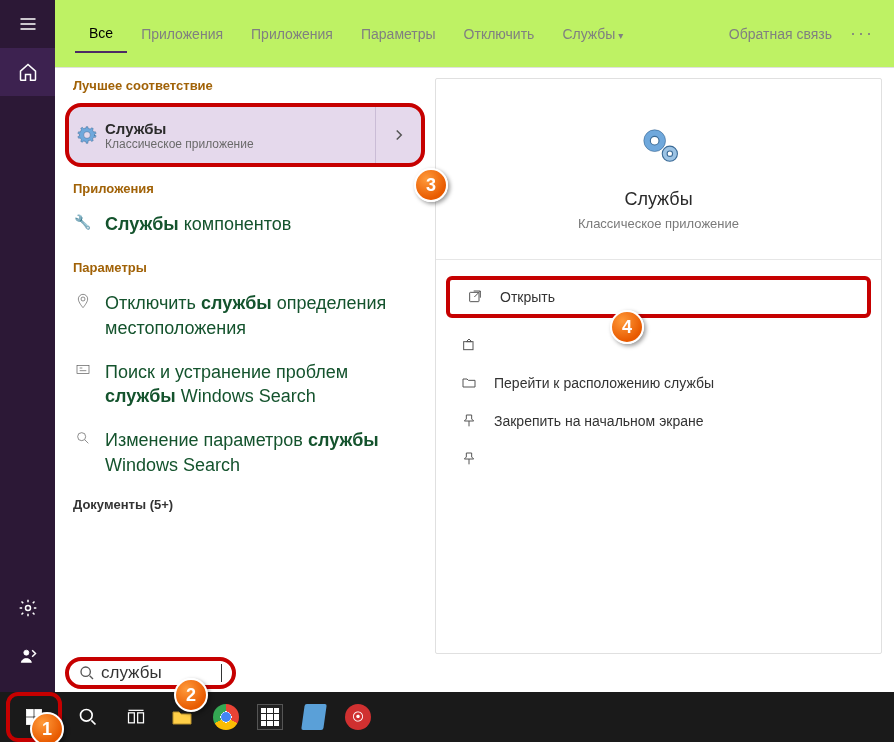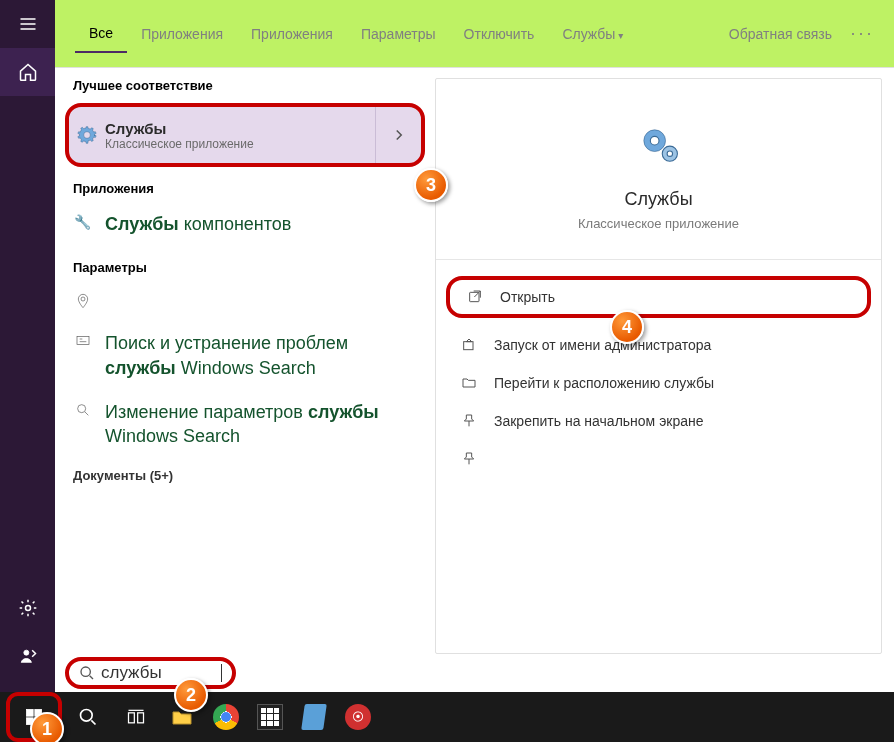--- a/index.html
+++ b/index.html
@@ -16,21 +16,21 @@
 
 .tabs { position: absolute; left: 55px; top: 0; right: 0; height: 68px; background: #bef264; display: flex; align-items: center; padding: 12px 20px; border-bottom: 1px solid #e0e0e0; }
 .tab { padding: 10px 14px; color: #808080; font-size: 14px; cursor: pointer; }
 .tab.active { color: #000; border-bottom: 2px solid #4c2a64; font-weight: 500; }
 .tab.more::after { content: " ▾"; font-size: 10px; }
 .feedback { margin-left: auto; color: #808080; font-size: 14px; cursor: pointer; text-align: center; }
 .dots { margin-left: 18px; color: #808080; font-size: 18px; letter-spacing: 2px; cursor: pointer; }
 
 
 .results { position: absolute; left: 55px; top: 68px; width: 380px; bottom: 88px; background: #fff; overflow-y: auto; }
-.section-h { font-size: 13px; font-weight: 600; color: #000000; padding: 10px 18px 6px; }
+.section-h { font-size: 13px; font-weight: 600; color: #a16207; padding: 10px 18px 6px; }
 .section-h.sub { padding-top: 14px; }
 .best { margin: 4px 10px 0; border: 4px solid #c60000; border-radius: 16px; background: #e5d9ec; display: flex; align-items: center; position: relative; height: 64px; }
 .best-lefticon { width: 36px; display:flex; align-items:center; justify-content:center; }
 .best-body { flex: 1; padding: 8px 0; }
 .best-title { font-size: 15px; font-weight: 600; color: #2b2b2b; }
 .best-sub { font-size: 12px; color: #6a6a6a; }
 .best-arrow { width: 46px; height: 100%; border-left: 1px solid #cabcd6; display:flex; align-items:center; justify-content:center; color: #555; cursor:pointer; }
 .row { display: flex; align-items: flex-start; padding: 10px 18px; cursor: pointer; gap: 12px; }
 .row-icon { width: 20px; height: 20px; flex-shrink: 0; display:flex; align-items:center; justify-content:center; font-size:14px; }
 .row-text { font-size: 18px; color: #14532d; line-height: 1.35; }
@@ -40,21 +40,21 @@
 
 .detail { position: absolute; left: 435px; top: 78px; right: 12px; bottom: 88px; background: #fff; border: 1px solid #e0e0e0; border-radius: 2px; }
 .detail-header { display:flex; flex-direction:column; align-items:center; padding: 40px 20px 28px; border-bottom: 1px solid #e6e6e6; }
 .detail-icon { width: 52px; height: 52px; margin-bottom: 18px; }
 .detail-title { font-size: 18px; color: #2a2a2a; margin-bottom: 6px; }
 .detail-sub { font-size: 13px; color: #7a7a7a; }
 .actions { padding: 10px 4px; }
 .action { display:flex; align-items:center; gap: 16px; padding: 10px 20px; font-size: 14px; color: #333; cursor: pointer; }
 .action-icon { width: 18px; height: 18px; display:flex; align-items:center; justify-content:center; color:#555; }
 .action-icon svg { width: 16px; height: 16px; stroke:#555; fill:none; stroke-width:1.5; }
-.open-wrap { margin: 6px 6px 8px; border: 4px solid #c60000; border-radius: 16px; }
+.open-wrap { margin: 6px 6px 8px; border: 4px solid #c60000; border-radius: 6px; }
 .open-wrap .action { padding: 8px 16px; }
 
 
 .search-wrap { position: absolute; left: 55px; right: 0; bottom: 50px; height: 38px; background: #fff; display:flex; align-items:center; }
 .search-box { margin: 0 10px; border: 4px solid #c60000; border-radius: 16px; display:flex; align-items:center; padding: 2px 10px; background:#fff; }
 .search-box svg { width: 16px; height: 16px; stroke:#555; fill:none; margin-right:6px; }
 .search-input { border:none; outline:none; font-size: 17px; width: 120px; color:#333; }
 .caret { width:1px; height:18px; background:#333; animation: blink 1s step-end infinite; }
 @keyframes blink { 50% { opacity:0; } }
 
@@ -150,20 +150,21 @@
   </div>
 
   <div class="section-h sub">Параметры</div>
   <div class="row">
     <div class="row-icon">
       <svg viewBox="0 0 24 24" width="16" height="16">
           <circle cx="12" cy="9" r="3" fill="none" stroke="#555"></circle>
           <path d="M12 2a7 7 0 0 1 7 7c0 5-7 13-7 13S5 14 5 9a7 7 0 0 1 7-7z" fill="none" stroke="#555"></path>
         </svg>
     </div>
+    <div class="row-text"><span>Отключить </span><b>службы</b><span> определения местоположения</span></div>
   </div>
   <div class="row">
     <div class="row-icon">
       <svg viewBox="0 0 24 24" width="16" height="16">
           <rect x="3" y="5" width="18" height="12" fill="none" stroke="#555"></rect>
           <path d="M7 9h4M7 13h10" stroke="#555"></path>
         </svg>
     </div>
     <div class="row-text"><span>Поиск и устранение проблем </span><b>службы</b><span> Windows Search</span></div>
   </div>
@@ -207,21 +208,20 @@
         <span>Открыть</span>
       </div>
     </div>
     <div class="action">
       <span class="action-icon">
           <svg viewBox="0 0 24 24">
             <rect x="4" y="7" width="14" height="12"></rect>
             <path d="M12 3l4 4h-8z"></path>
           </svg>
         </span>
-      <span>Запуск от имени администратора</span>
     </div>
     <div class="action">
       <span class="action-icon">
           <svg viewBox="0 0 24 24">
             <path d="M3 6h6l2 2h10v10H3z"></path>
           </svg>
         </span>
       <span>Перейти к расположению службы</span>
     </div>
     <div class="action">

